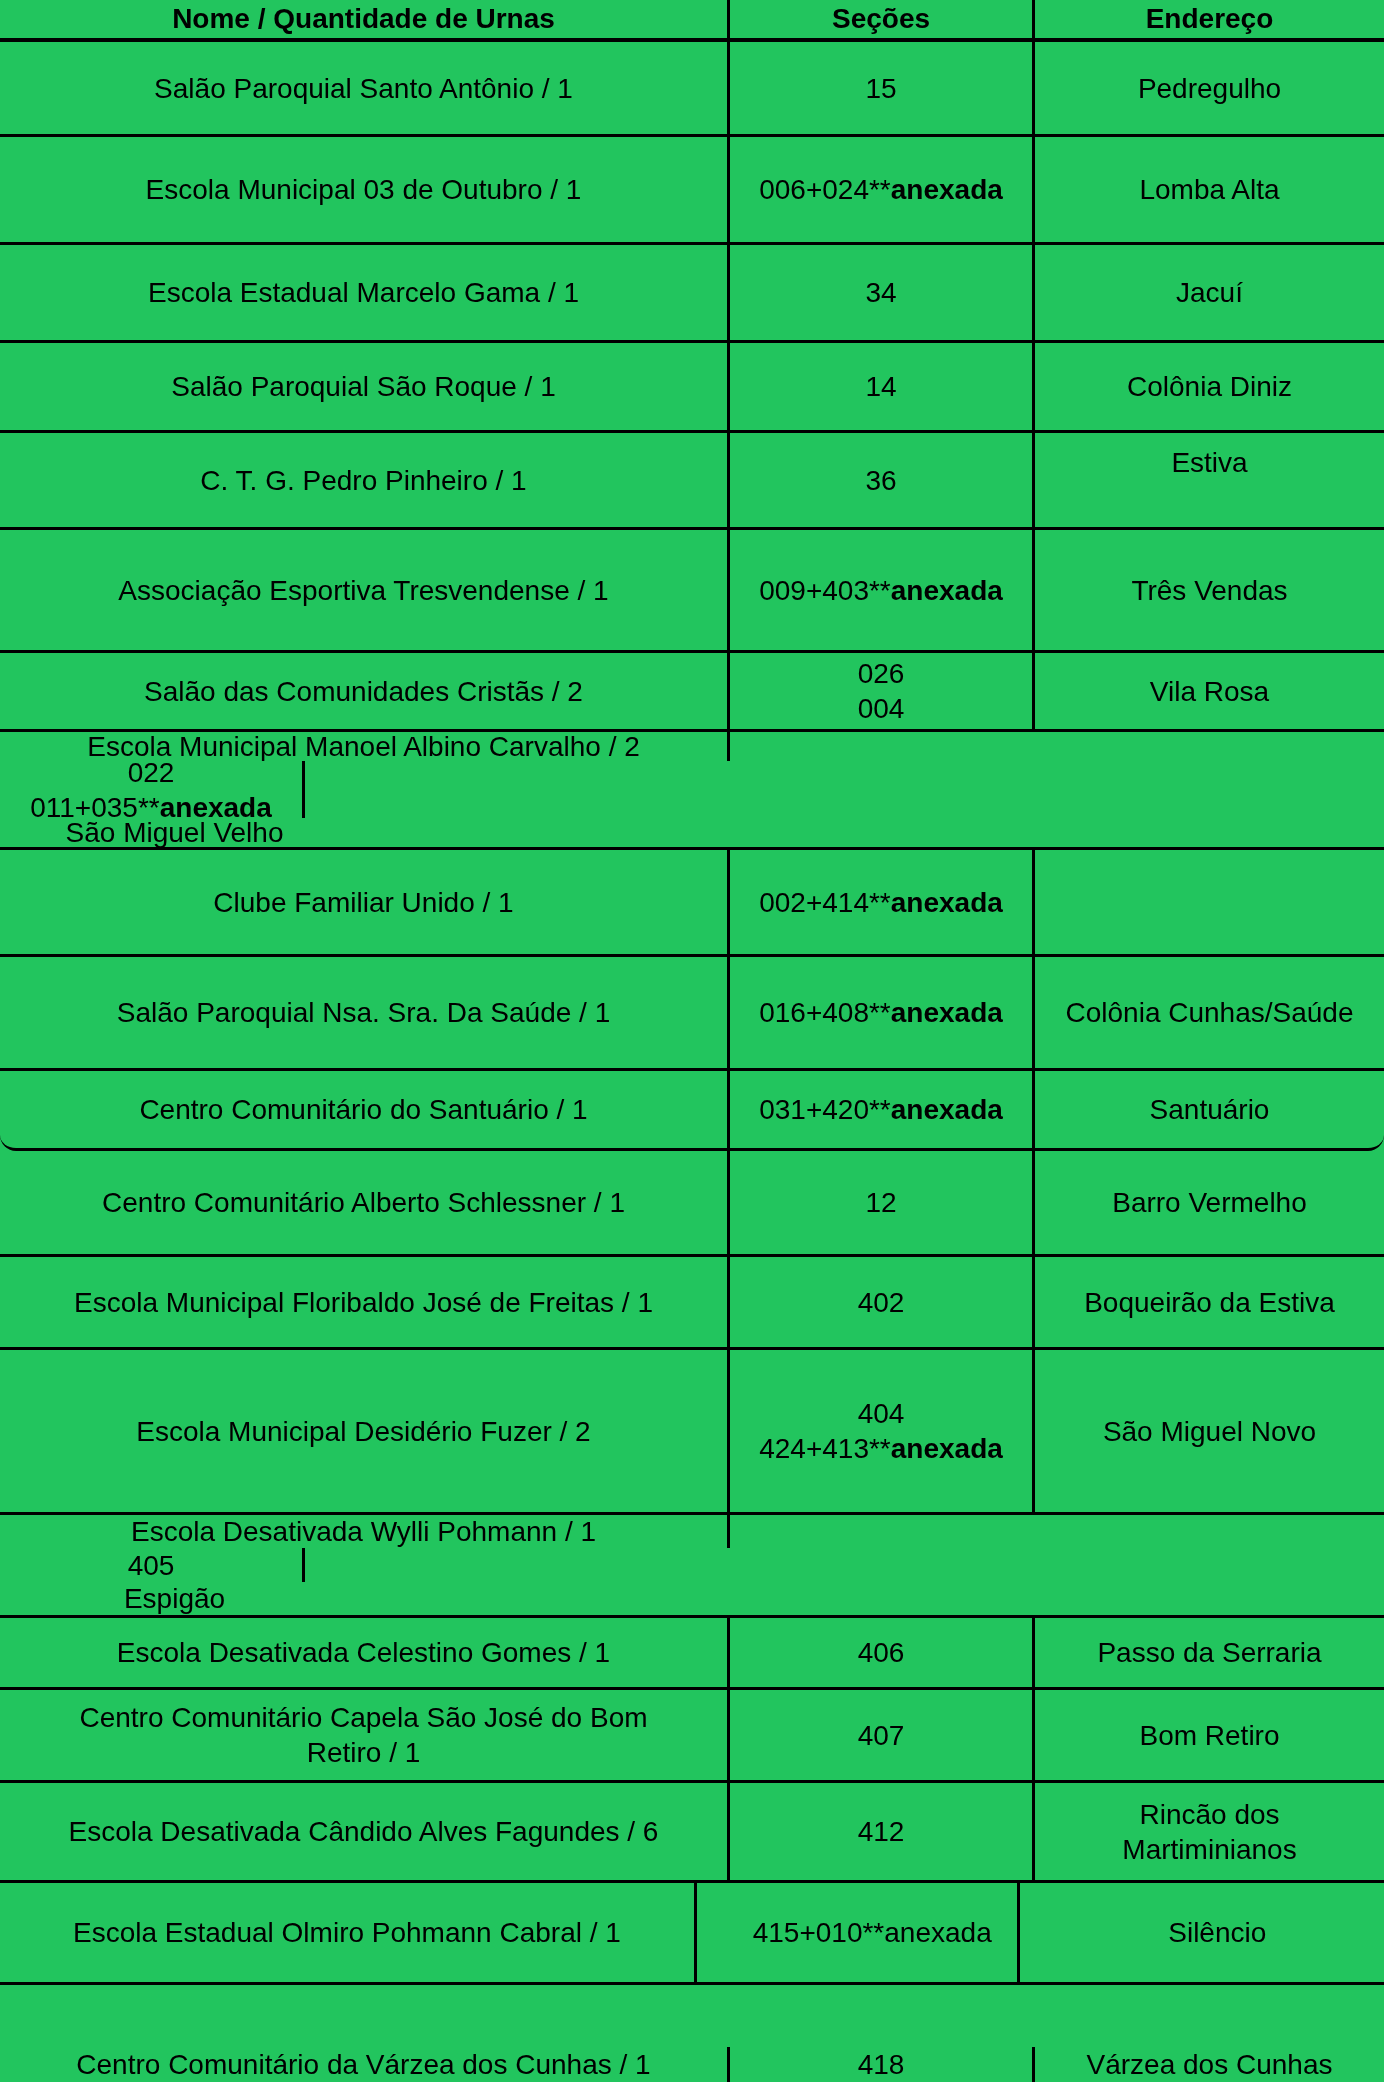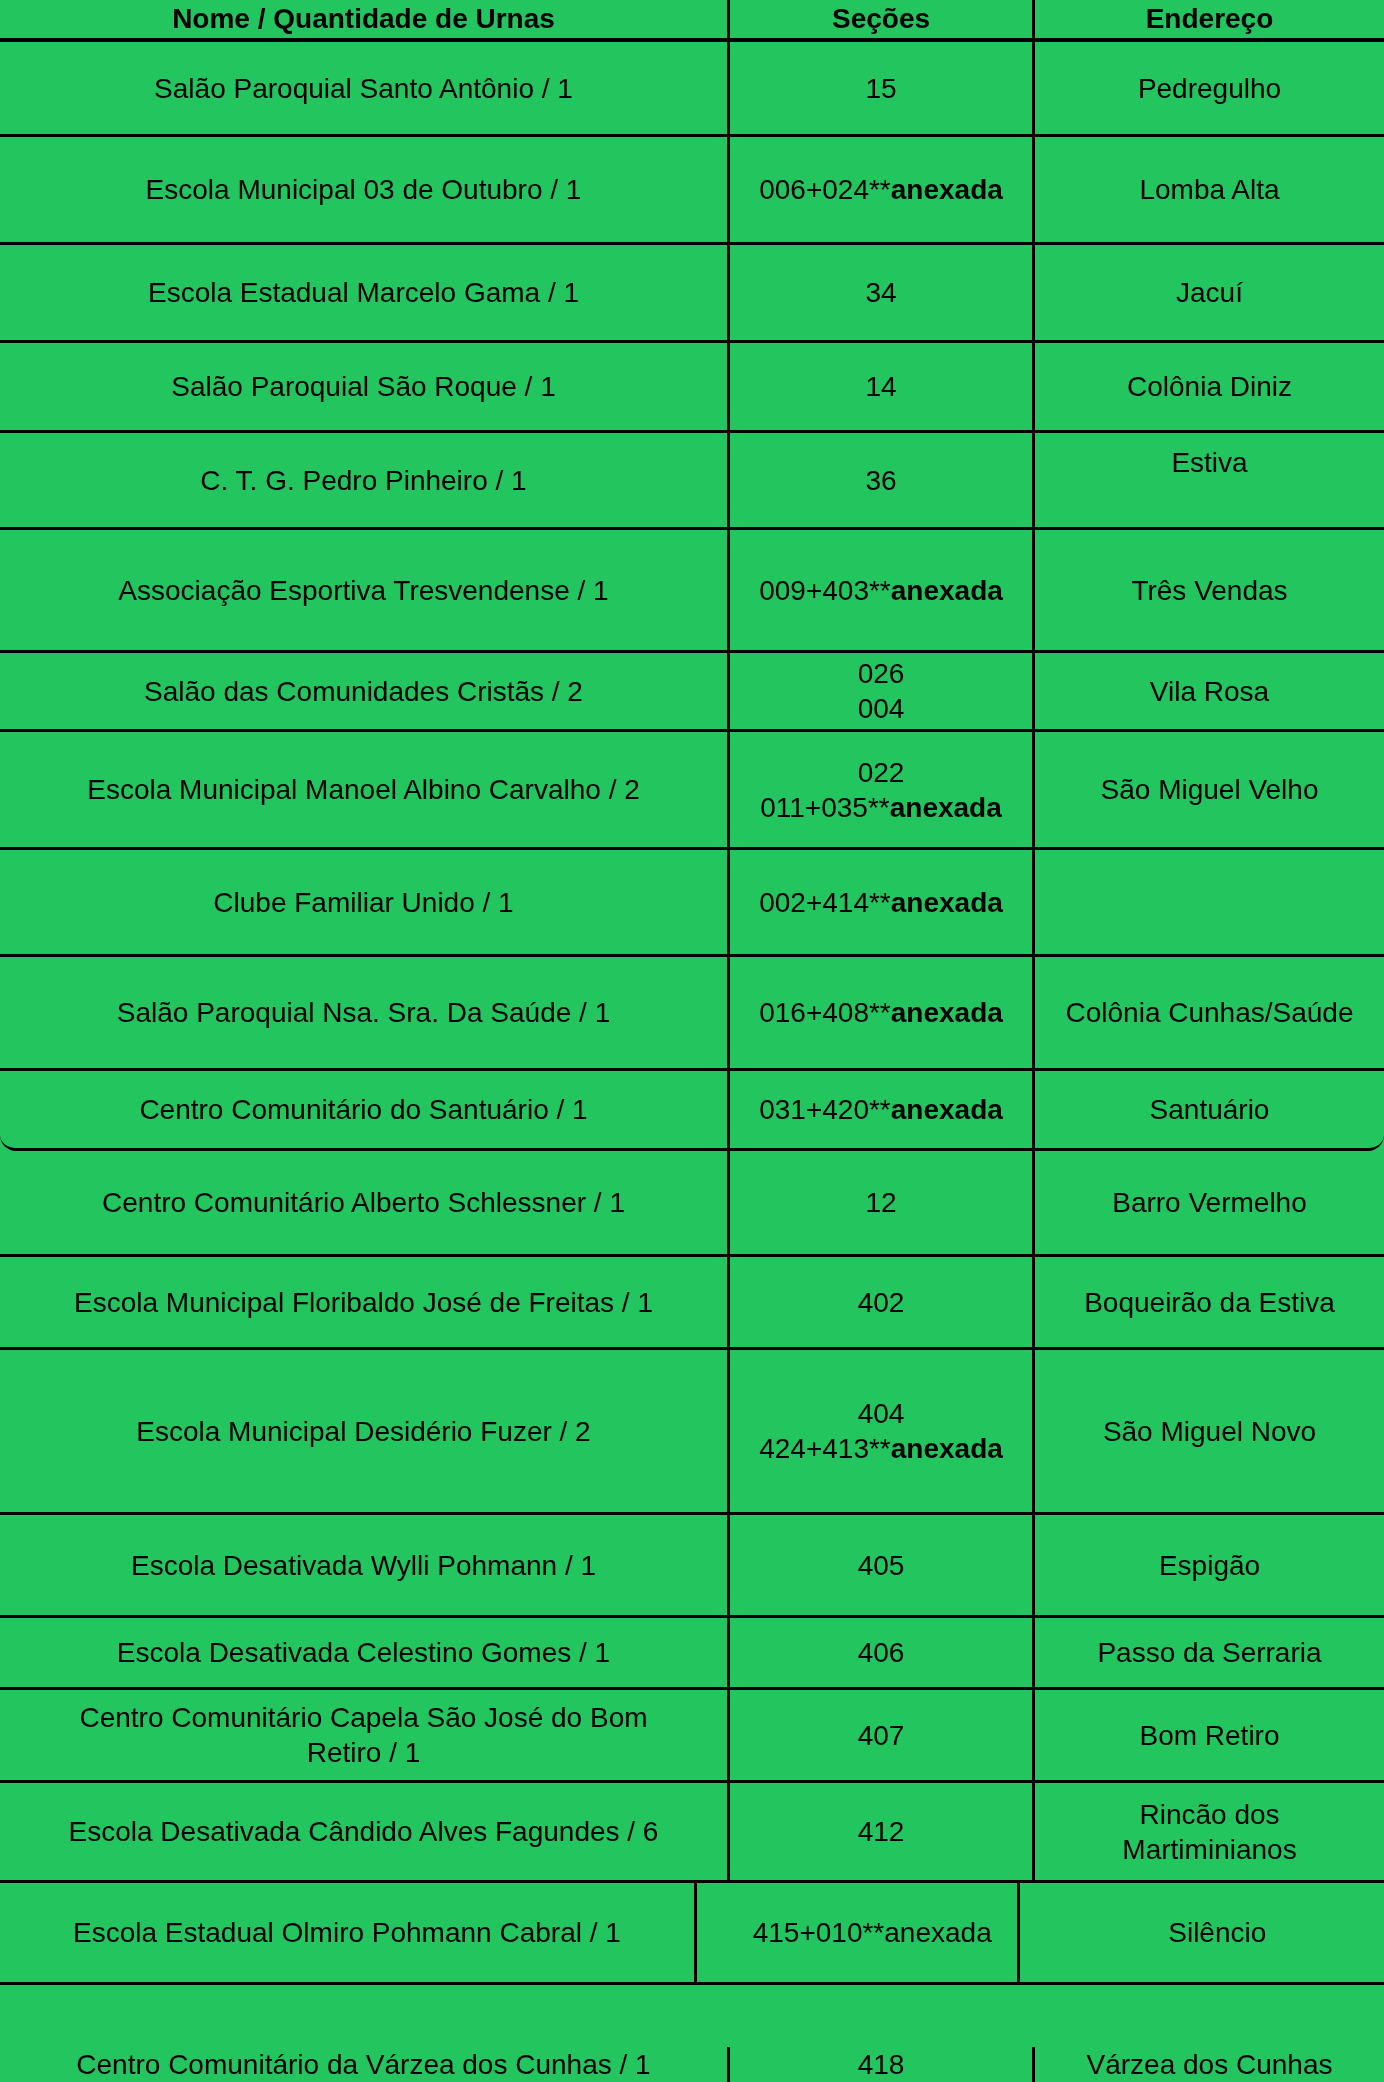--- a/index.html
+++ b/index.html
@@ -154,21 +154,21 @@
           <span>Salão das Comunidades Cristãs / 2</span>
         </div>
         <div class="cell col-secoes">
           <span><span>026
 004</span></span>
         </div>
         <div class="cell col-endereco">
           <span>Vila Rosa</span>
         </div>
       </div>
-      <div class="row" style="height: 118px;">
+      <div class="row" style="height: 118px; flex-direction: column;">
         <div class="cell col-nome">
           <span>Escola Municipal Manoel Albino Carvalho / 2</span>
         </div>
         <div class="cell col-secoes">
           <span><span>022
 011+035**</span><span class="seg-bold">anexada</span></span>
         </div>
         <div class="cell col-endereco">
           <span>São Miguel Velho</span>
         </div>
@@ -230,21 +230,21 @@
           <span>Escola Municipal Desidério Fuzer / 2</span>
         </div>
         <div class="cell col-secoes">
           <span><span>404
 424+413**</span><span class="seg-bold">anexada</span></span>
         </div>
         <div class="cell col-endereco">
           <span>São Miguel Novo</span>
         </div>
       </div>
-      <div class="row" style="height: 103px;">
+      <div class="row" style="height: 103px; flex-direction: column;">
         <div class="cell col-nome">
           <span>Escola Desativada Wylli Pohmann / 1</span>
         </div>
         <div class="cell col-secoes">
           <span><span>405</span></span>
         </div>
         <div class="cell col-endereco">
           <span>Espigão</span>
         </div>
       </div>

